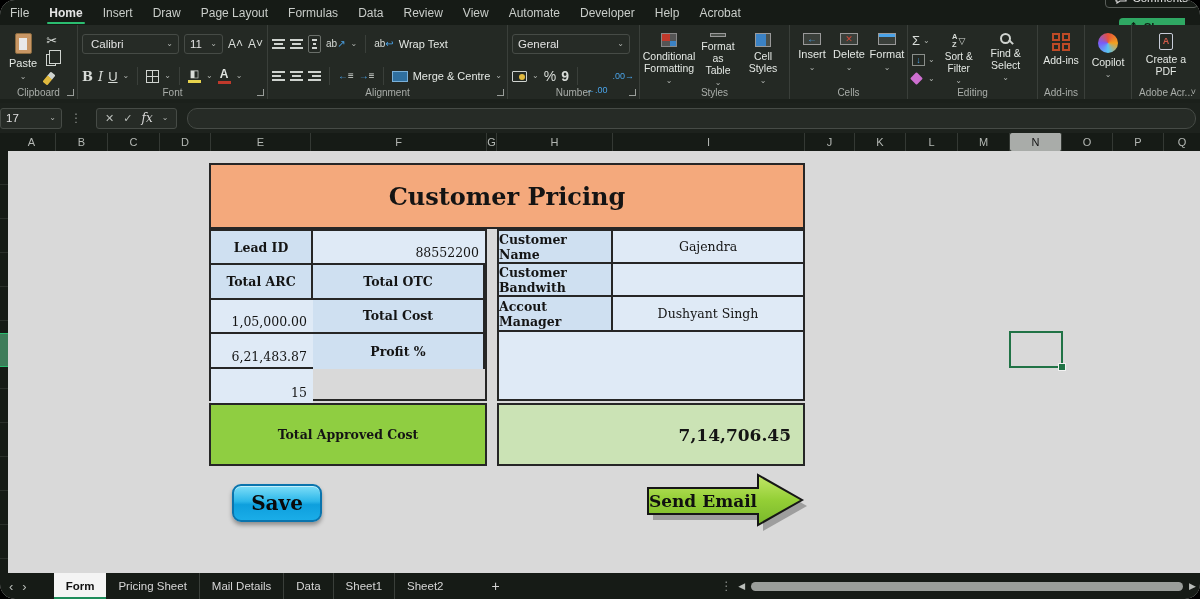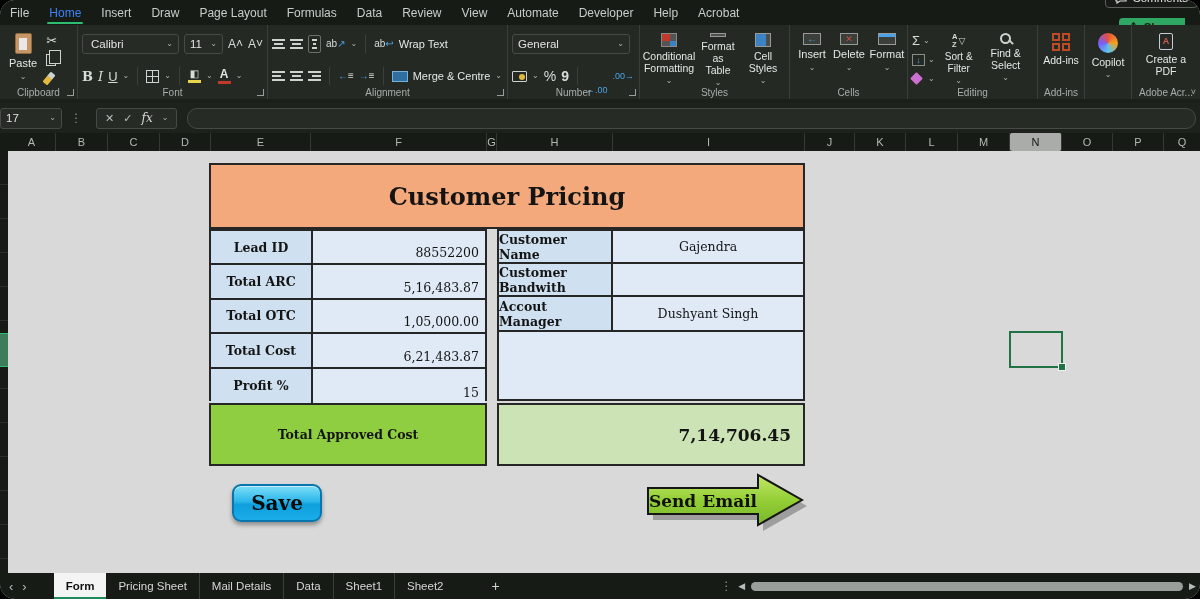--- a/index.html
+++ b/index.html
@@ -5,21 +5,21 @@
   * { margin:0; padding:0; box-sizing:border-box; }
   body { background:#000; }
   .app { position:relative; width:1200px; height:599px; overflow:hidden;
          background:#D9D9D9; font-family:"Liberation Sans", sans-serif;border-radius:15px; }
 
   
   .menubar { position:absolute; top:0; left:0; width:1200px; height:25px;
              background:#161b16; display:flex; align-items:center; }
   .menu-item { color:#c9cdc9; font-size:12px; padding:0 10px; height:25px;
                display:inline-flex; align-items:center; position:relative; cursor:default; white-space:nowrap; }
-  .menu-item.active { color:#3b82f6; font-weight:400; }
+  .menu-item.active { color:#e5e5e5; font-weight:700; }
   .menu-item.active::after { content:''; position:absolute; left:8px; right:8px; bottom:1px;
                height:2.5px; background:#2bbd70; border-radius:2px; }
   .menubar-right { margin-left:auto; display:flex; align-items:center; gap:10px; padding-right:2px;flex-direction:column; }
   .comments-btn { display:flex; align-items:center; gap:5px; border:1px solid #5a5f5a;
                border-radius:4px; color:#e4e4e4; font-size:11.5px; padding:2px 9px; height:19px; }
   .share-btn { display:flex; align-items:center; gap:5px; background:#2fa863; color:#0c1f13;
                font-size:11.5px; font-weight:700; border-radius:4px 0 0 4px; padding:2px 9px; height:19px; }
 
   
   .ribbon { position:absolute; top:25px; left:0; width:1200px; height:78px;
@@ -548,23 +548,20 @@
         <div class="lbl">
           <span>Lead ID</span>
         </div>
         <div class="val">
           <span>88552200</span>
         </div>
 
         <div class="lbl">
           <span>Total ARC</span>
         </div>
-        <div class="val">
-          <span>5,16,483.87</span>
-        </div>
 
         <div class="lbl">
           <span>Total OTC</span>
         </div>
         <div class="val">
           <span>1,05,000.00</span>
         </div>
 
         <div class="lbl">
           <span>Total Cost</span>

